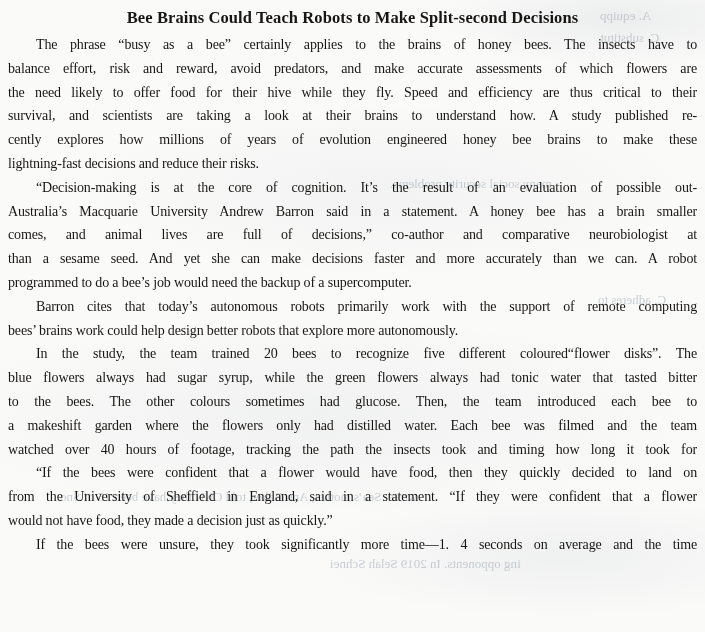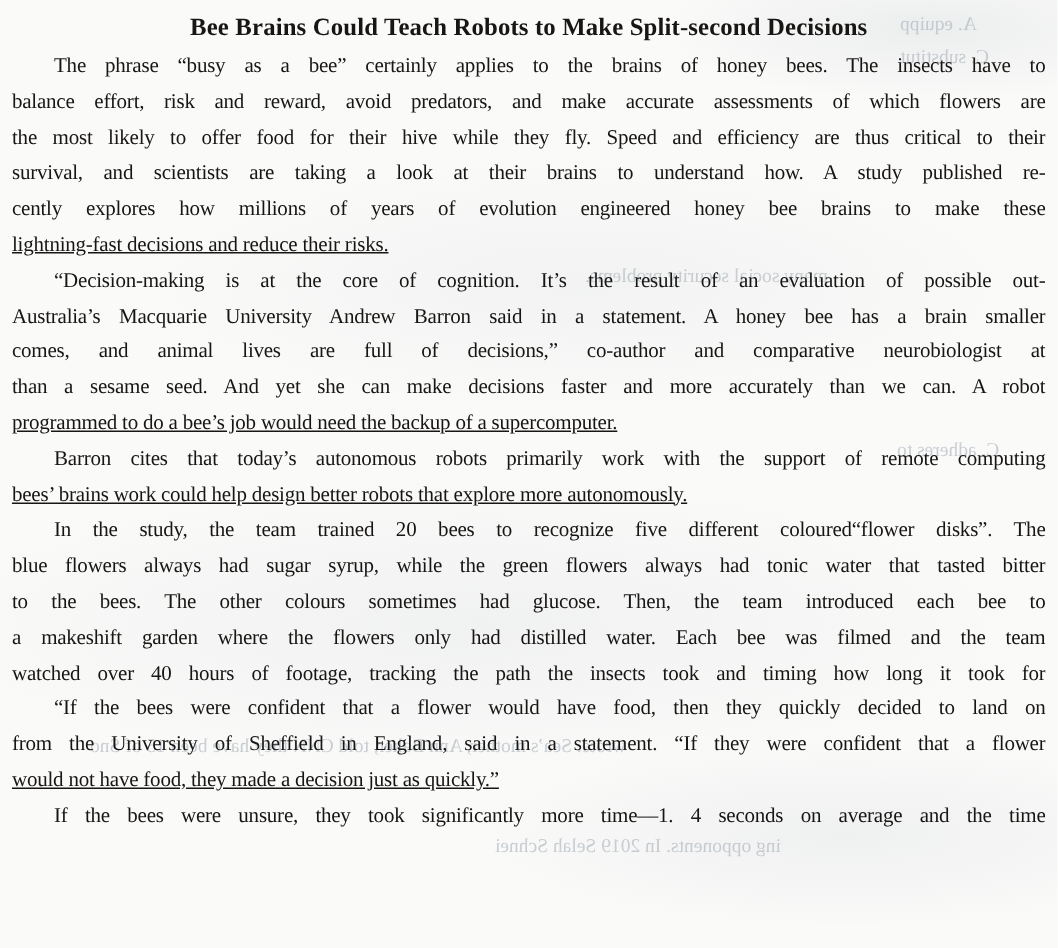--- a/index.html
+++ b/index.html
@@ -45,21 +45,20 @@
     text-align-last: justify;
     white-space: normal;
     overflow: hidden;
     height: 23.8px;
   }
   .line.first {
     padding-left: 28px;
   }
   .line.lastline {
     text-align-last: left;
-    text-decoration: underline;
   }
   .bleed-layer {
     position: absolute;
     inset: 0;
     z-index: 1;
     pointer-events: none;
   }
   .bleed-fragment {
     position: absolute;
     transform: scaleX(-1);
@@ -80,21 +79,21 @@
       <span class="bleed-fragment" style="left: 600px; top: 30px;">C. substitut</span>
       <span class="bleed-fragment" style="left: 390px; top: 176px;">many social security problems.</span>
       <span class="bleed-fragment" style="left: 598px; top: 292px;">C. adheres to</span>
       <span class="bleed-fragment" style="left: 60px; top: 489px;">wrote. Sea’s mother, Ann Baker, told CNN they have been  15  of Sno</span>
       <span class="bleed-fragment" style="left: 330px; top: 556px;">ing opponents. In 2019 Selah Schnei</span>
     </div>
   <h1 class="title">Bee Brains Could Teach Robots to Make Split-second Decisions</h1>
   <div class="body-text" id="article-body">
       <div class="line first">The phrase “busy as a bee” certainly applies to the brains of honey bees. The insects have to</div>
       <div class="line">balance effort, risk and reward, avoid predators, and make accurate assessments of which flowers are</div>
-      <div class="line">the most likely to offer food for their hive while they fly. Speed and efficiency are thus critical to their</div>
+      <div class="line">the need likely to offer food for their hive while they fly. Speed and efficiency are thus critical to their</div>
       <div class="line">survival, and scientists are taking a look at their brains to understand how. A study published re-</div>
       <div class="line">cently explores how millions of years of evolution engineered honey bee brains to make these</div>
       <div class="line lastline">lightning-fast decisions and reduce their risks.</div>
       <div class="line first">“Decision-making is at the core of cognition. It’s the result of an evaluation of possible out-</div>
       <div class="line">Australia’s Macquarie University Andrew Barron said in a statement. A honey bee has a brain smaller</div>
       <div class="line">comes, and animal lives are full of decisions,” co-author and comparative neurobiologist at</div>
       <div class="line">than a sesame seed. And yet she can make decisions faster and more accurately than we can. A robot</div>
       <div class="line lastline">programmed to do a bee’s job would need the backup of a supercomputer.</div>
       <div class="line first">Barron cites that today’s autonomous robots primarily work with the support of remote computing</div>
       <div class="line lastline">bees’ brains work could help design better robots that explore more autonomously.</div>

